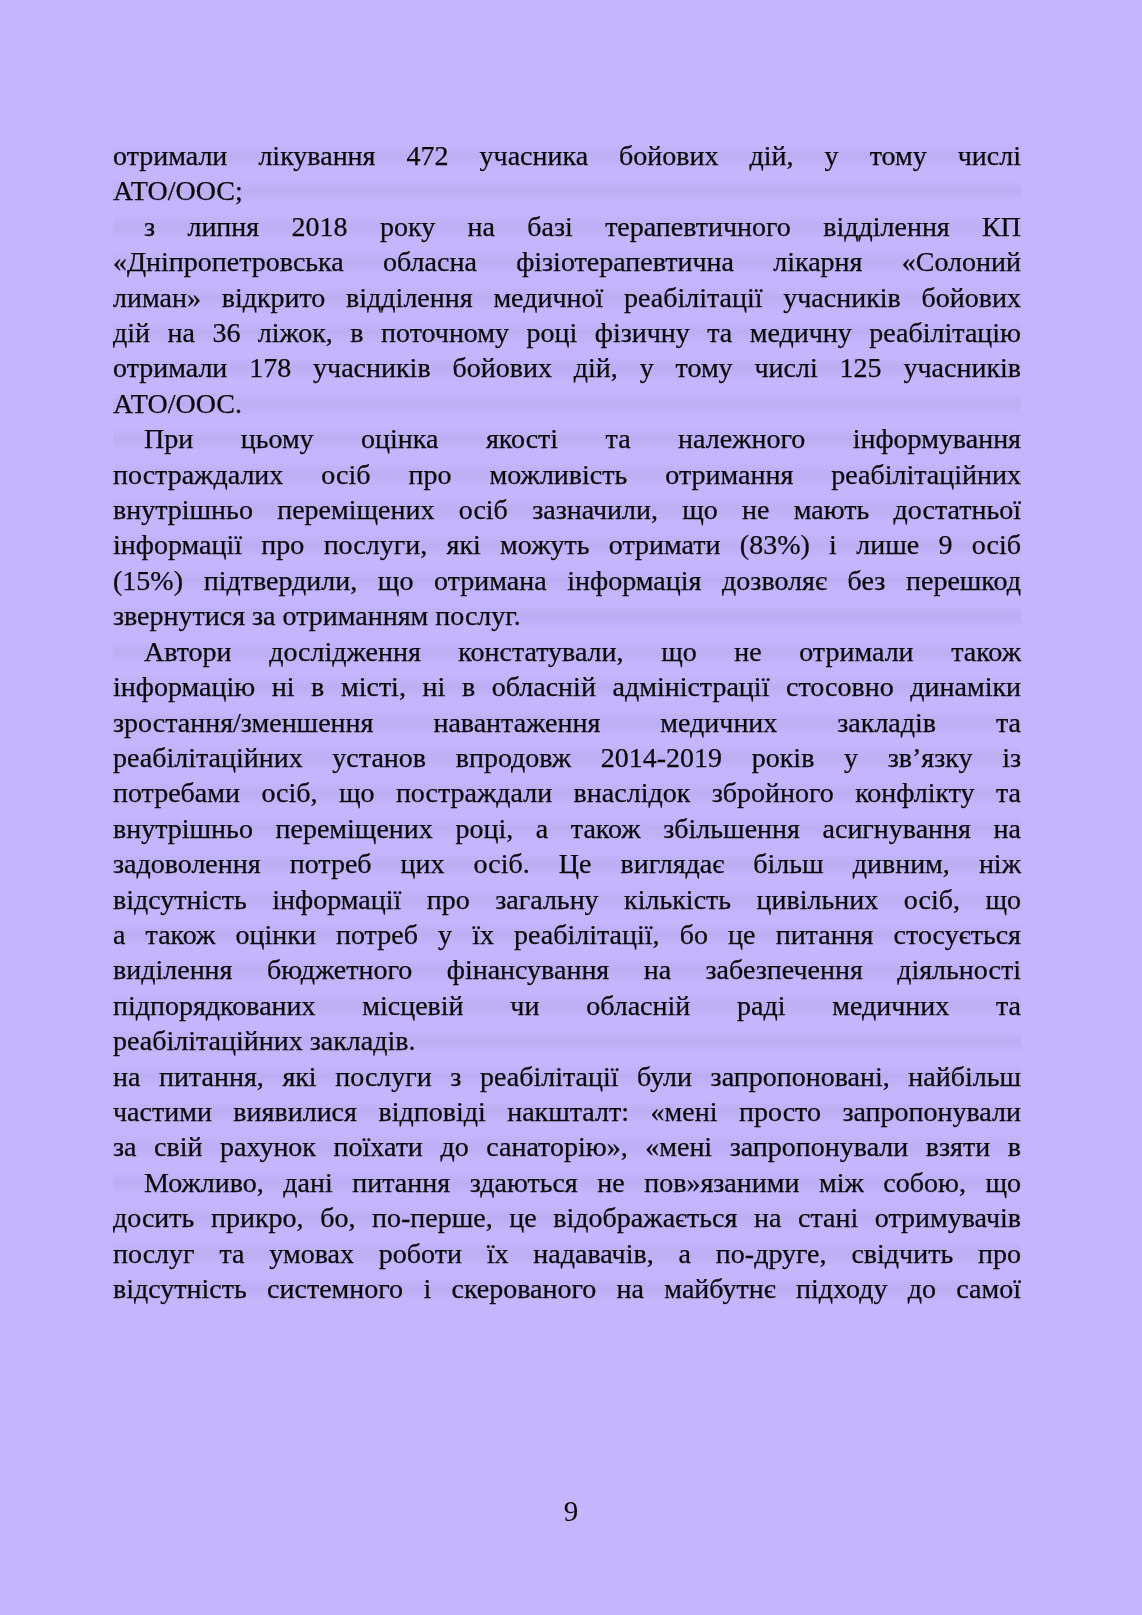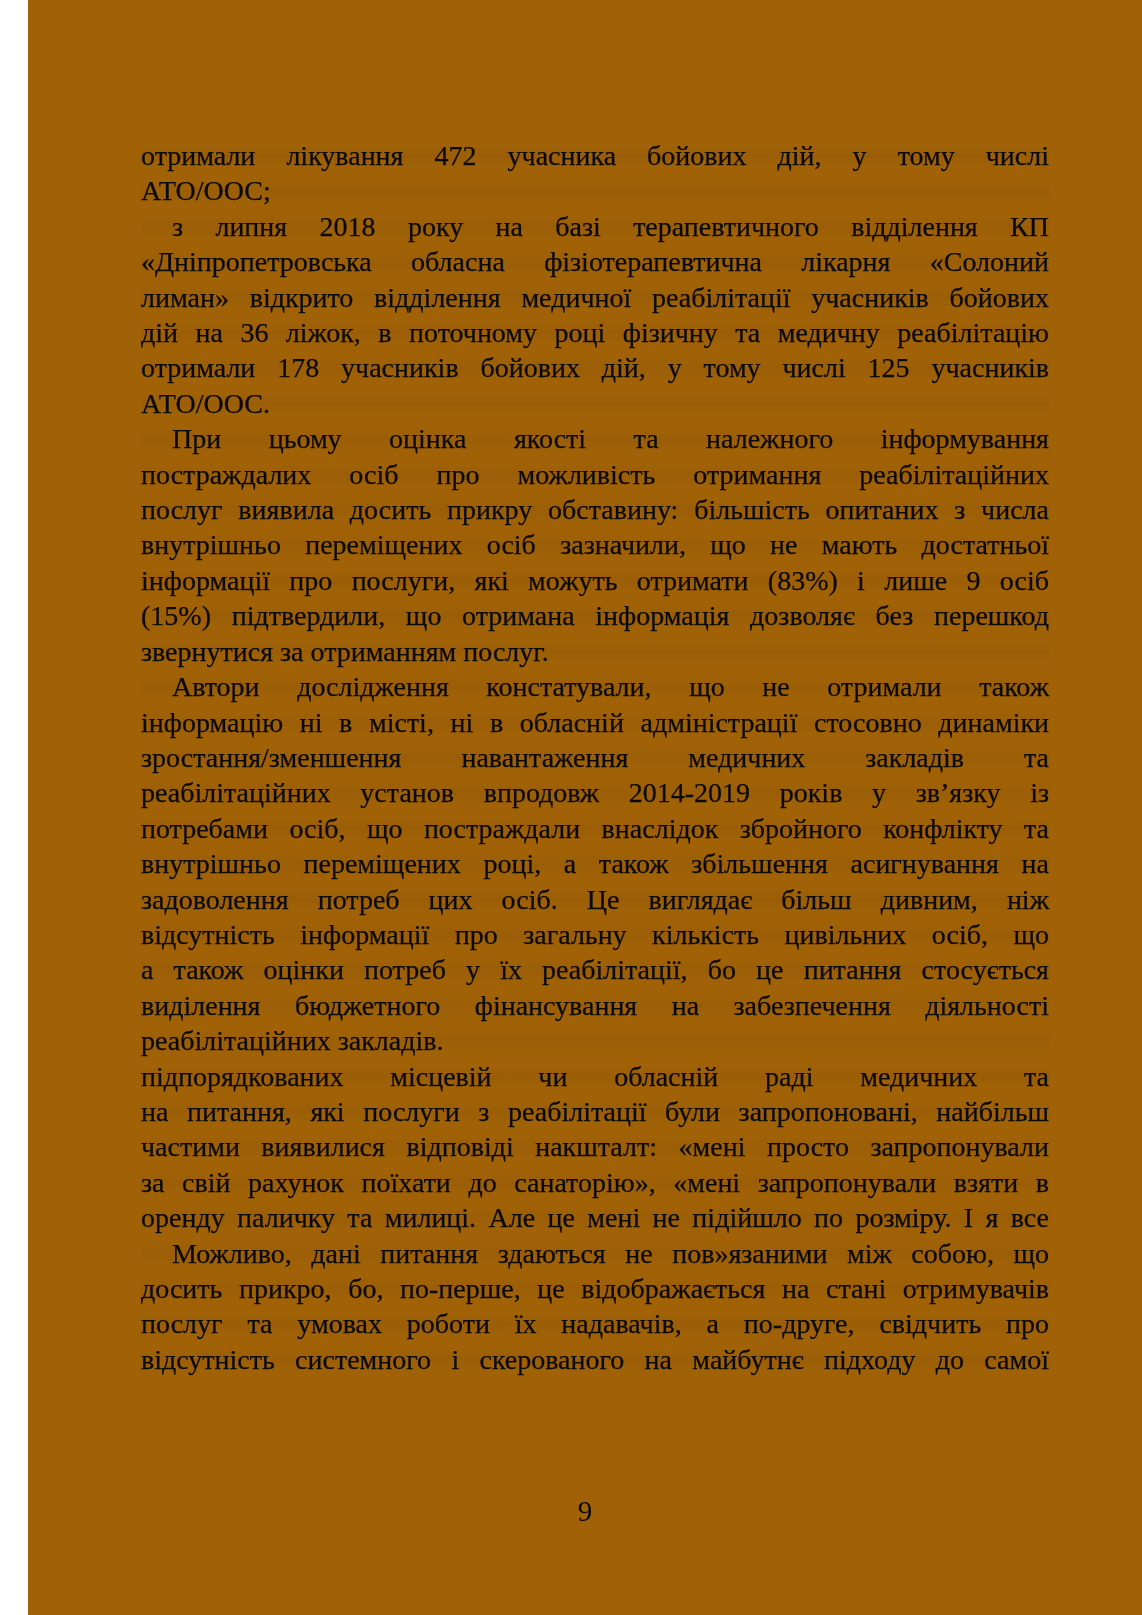--- a/index.html
+++ b/index.html
@@ -8,22 +8,21 @@
     height: 1615px;
     position: relative;
     background: #ffffff;
     font-family: "Liberation Serif", "DejaVu Serif", serif;
     color: #0a0a0a;
     overflow: hidden;
   }
   .page {
     position: absolute;
     inset: 0;
-    background: #a16207;
-    margin-left: 28px;
+    background: #c4b5fd;
   }
   .textblock {
     position: absolute;
     left: 113px;
     top: 138px;
     width: 908px;
     font-size: 28px;
     line-height: 35.4px;
     -webkit-text-stroke: 0.25px #0a0a0a;
   }
@@ -66,45 +65,43 @@
         <div class="line indent">з липня 2018 року на базі терапевтичного відділення КП</div>
         <div class="line">«Дніпропетровська обласна фізіотерапевтична лікарня «Солоний</div>
         <div class="line">лиман» відкрито відділення медичної реабілітації учасників бойових</div>
         <div class="line">дій на 36 ліжок, в поточному році фізичну та медичну реабілітацію</div>
         <div class="line">отримали 178 учасників бойових дій, у тому числі 125 учасників</div>
         <div class="line last">АТО/ООС.</div>
       </div>
       <div class="paragraph">
         <div class="line indent">При цьому оцінка якості та належного інформування</div>
         <div class="line">постраждалих осіб про можливість отримання реабілітаційних</div>
-        <div class="line">послуг виявила досить прикру обставину: більшість опитаних з числа</div>
         <div class="line">внутрішньо переміщених осіб зазначили, що не мають достатньої</div>
         <div class="line">інформації про послуги, які можуть отримати (83%) і лише 9 осіб</div>
         <div class="line">(15%) підтвердили, що отримана інформація дозволяє без перешкод</div>
         <div class="line last">звернутися за отриманням послуг.</div>
       </div>
       <div class="paragraph">
         <div class="line indent">Автори дослідження констатували, що не отримали також</div>
         <div class="line">інформацію ні в місті, ні в обласній адміністрації стосовно динаміки</div>
         <div class="line">зростання/зменшення навантаження медичних закладів та</div>
         <div class="line">реабілітаційних установ впродовж 2014-2019 років у зв’язку із</div>
         <div class="line">потребами осіб, що постраждали внаслідок збройного конфлікту та</div>
         <div class="line">внутрішньо переміщених році, а також збільшення асигнування на</div>
         <div class="line">задоволення потреб цих осіб. Це виглядає більш дивним, ніж</div>
         <div class="line">відсутність інформації про загальну кількість цивільних осіб, що</div>
         <div class="line">а також оцінки потреб у їх реабілітації, бо це питання стосується</div>
         <div class="line">виділення бюджетного фінансування на забезпечення діяльності</div>
+        <div class="line">підпорядкованих місцевій чи обласній раді медичних та</div>
         <div class="line last">реабілітаційних закладів.</div>
-        <div class="line">підпорядкованих місцевій чи обласній раді медичних та</div>
       </div>
       <div class="paragraph">
         <div class="line">на питання, які послуги з реабілітації були запропоновані, найбільш</div>
         <div class="line">частими виявилися відповіді накшталт: «мені просто запропонували</div>
         <div class="line">за свій рахунок поїхати до санаторію», «мені запропонували взяти в</div>
-        <div class="line">оренду паличку та милиці. Але це мені не підійшло по розміру. І я все</div>
       </div>
       <div class="paragraph">
         <div class="line indent">Можливо, дані питання здаються не пов»язаними між собою, що</div>
         <div class="line">досить прикро, бо, по-перше, це відображається на стані отримувачів</div>
         <div class="line">послуг та умовах роботи їх надавачів, а по-друге, свідчить про</div>
         <div class="line">відсутність системного і скерованого на майбутнє підходу до самої</div>
       </div>
     </div>
   <div class="page-number">9</div>
 </div>

